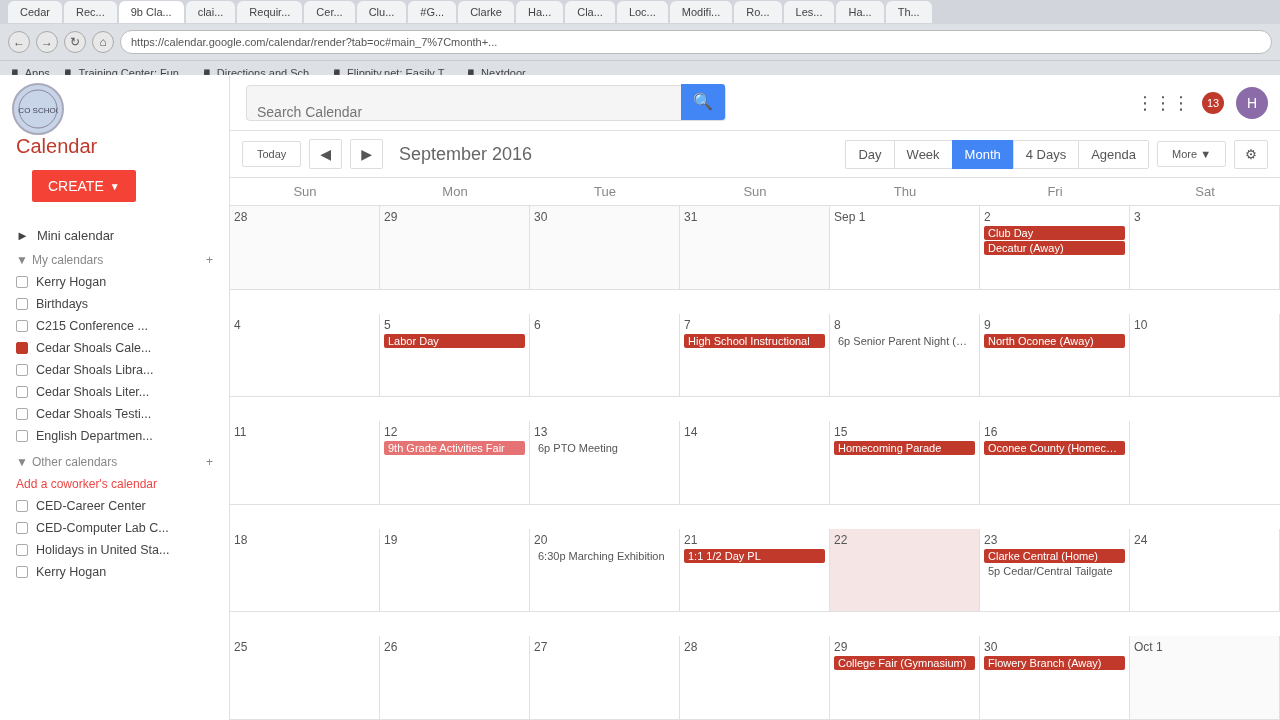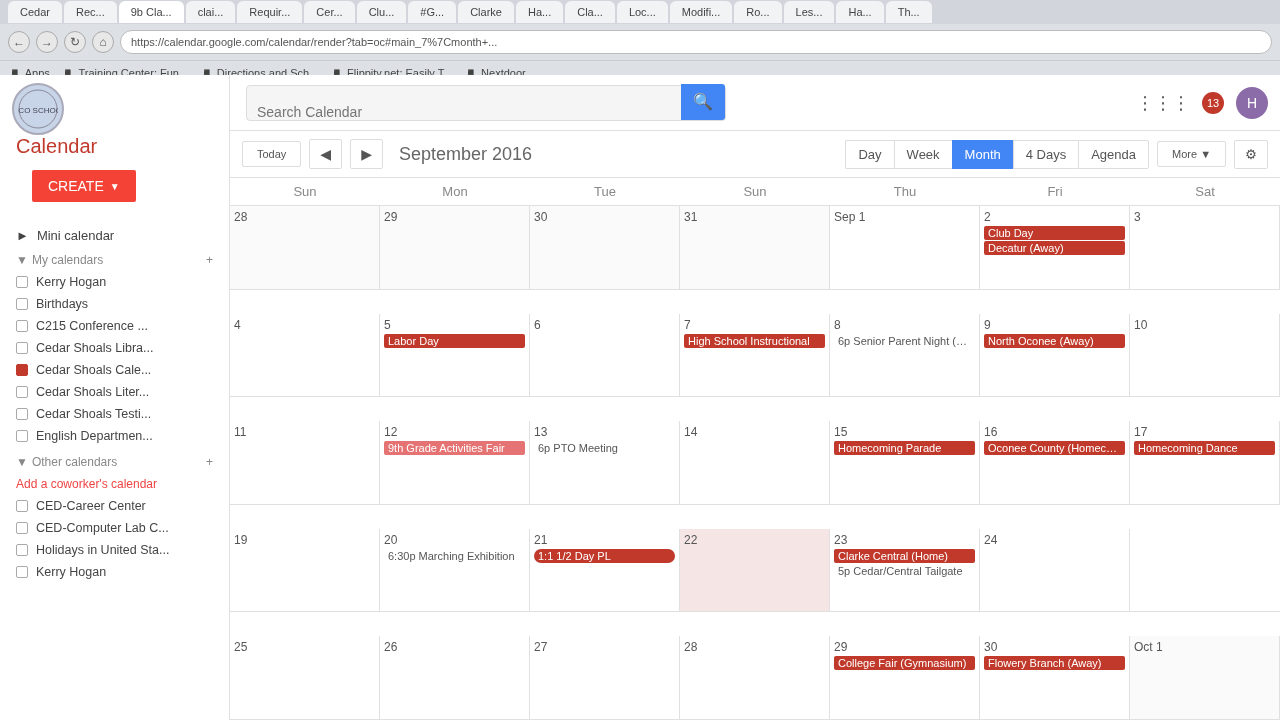--- a/index.html
+++ b/index.html
@@ -52,21 +52,21 @@
     .day-header { padding: 6px 0; text-align: center; font-size: 13px; color: #888; font-weight: 400; }
     .weeks { flex: 1; display: flex; flex-direction: column; gap: 24px; }
     .week-row { display: grid; grid-template-columns: repeat(7, 1fr); flex: 1; border-bottom: 1px solid #e0e0e0; }
     .day-cell { border-right: 1px solid #e0e0e0; padding: 4px; position: relative; overflow: hidden; min-height: 0; }
     .day-cell.other-month { background: #fafafa; }
     .day-number { font-size: 12px; color: #555; margin-bottom: 2px; }
     .event { font-size: 11px; padding: 1px 4px; border-radius: 2px; margin-bottom: 1px; white-space: nowrap; overflow: hidden; text-overflow: ellipsis; cursor: pointer; }
     .event.red-bg { background: #c0392b; color: #fff; }
     .event.pink-bg { background: #e57373; color: #fff; }
     .event.text-only { color: #555; }
-    .event.half-day { background: #c0392b; color: #fff; border-radius: 7px; }
+    .event.half-day { background: #c0392b; color: #fff; }
 
     
     .header-icons { display: flex; align-items: center; gap: 12px; padding: 0 12px; }
     .grid-icon { font-size: 18px; color: #555; cursor: pointer; }
     .notif-badge { position: relative; }
     .notif-circle { width: 22px; height: 22px; border-radius: 50%; background: #c0392b; color: #fff; font-size: 11px; display: flex; align-items: center; justify-content: center; cursor: pointer; }
     .avatar-circle { width: 32px; height: 32px; border-radius: 50%; background: #8b6ba8; color: #fff; display: flex; align-items: center; justify-content: center; font-size: 14px; cursor: pointer; }
 
     .app-header { display: flex; align-items: center; height: 56px; border-bottom: 1px solid #e0e0e0; background: #fff; }
     .search-area { flex: 1; display: flex; align-items: center; padding: 0 16px; }
@@ -154,26 +154,26 @@
       </div>
       <div class="sidebar-item">
         <div class="calendar-dot"></div>
         <span class="sidebar-item-text">Birthdays</span>
       </div>
       <div class="sidebar-item">
         <div class="calendar-dot"></div>
         <span class="sidebar-item-text">C215 Conference ...</span>
       </div>
       <div class="sidebar-item">
-        <div class="calendar-dot"></div>
-        <span class="sidebar-item-text">Cedar Shoals Libra...</span>
-      </div>
-      <div class="sidebar-item">
         <div class="calendar-dot red"></div>
         <span class="sidebar-item-text">Cedar Shoals Cale...</span>
+      </div>
+      <div class="sidebar-item">
+        <div class="calendar-dot"></div>
+        <span class="sidebar-item-text">Cedar Shoals Libra...</span>
       </div>
       <div class="sidebar-item">
         <div class="calendar-dot"></div>
         <span class="sidebar-item-text">Cedar Shoals Liter...</span>
       </div>
       <div class="sidebar-item">
         <div class="calendar-dot"></div>
         <span class="sidebar-item-text">Cedar Shoals Testi...</span>
       </div>
       <div class="sidebar-item">
@@ -324,27 +324,26 @@
               <div class="day-number">14</div>
             </div>
           <div class="day-cell">
             <div class="day-number">15</div>
             <div class="event red-bg">Homecoming Parade</div>
           </div>
           <div class="day-cell">
             <div class="day-number">16</div>
             <div class="event red-bg">Oconee County (Homecon...</div>
           </div>
-          <div class="day-cell">
-            <div class="day-number">17</div>
-            <div class="event red-bg">Homecoming Dance</div>
-          </div>
-        </div>
-
-        <div class="week-row">
+        </div>
+
+        <div class="week-row">
+          <div class="day-cell">
+              <div class="day-number">18</div>
+            </div>
           <div class="day-cell">
               <div class="day-number">19</div>
             </div>
           <div class="day-cell">
             <div class="day-number">20</div>
             <div class="event text-only">6:30p Marching Exhibition</div>
           </div>
           <div class="day-cell">
             <div class="day-number">21</div>
             <div class="event half-day">1:1 1/2 Day PL</div>

